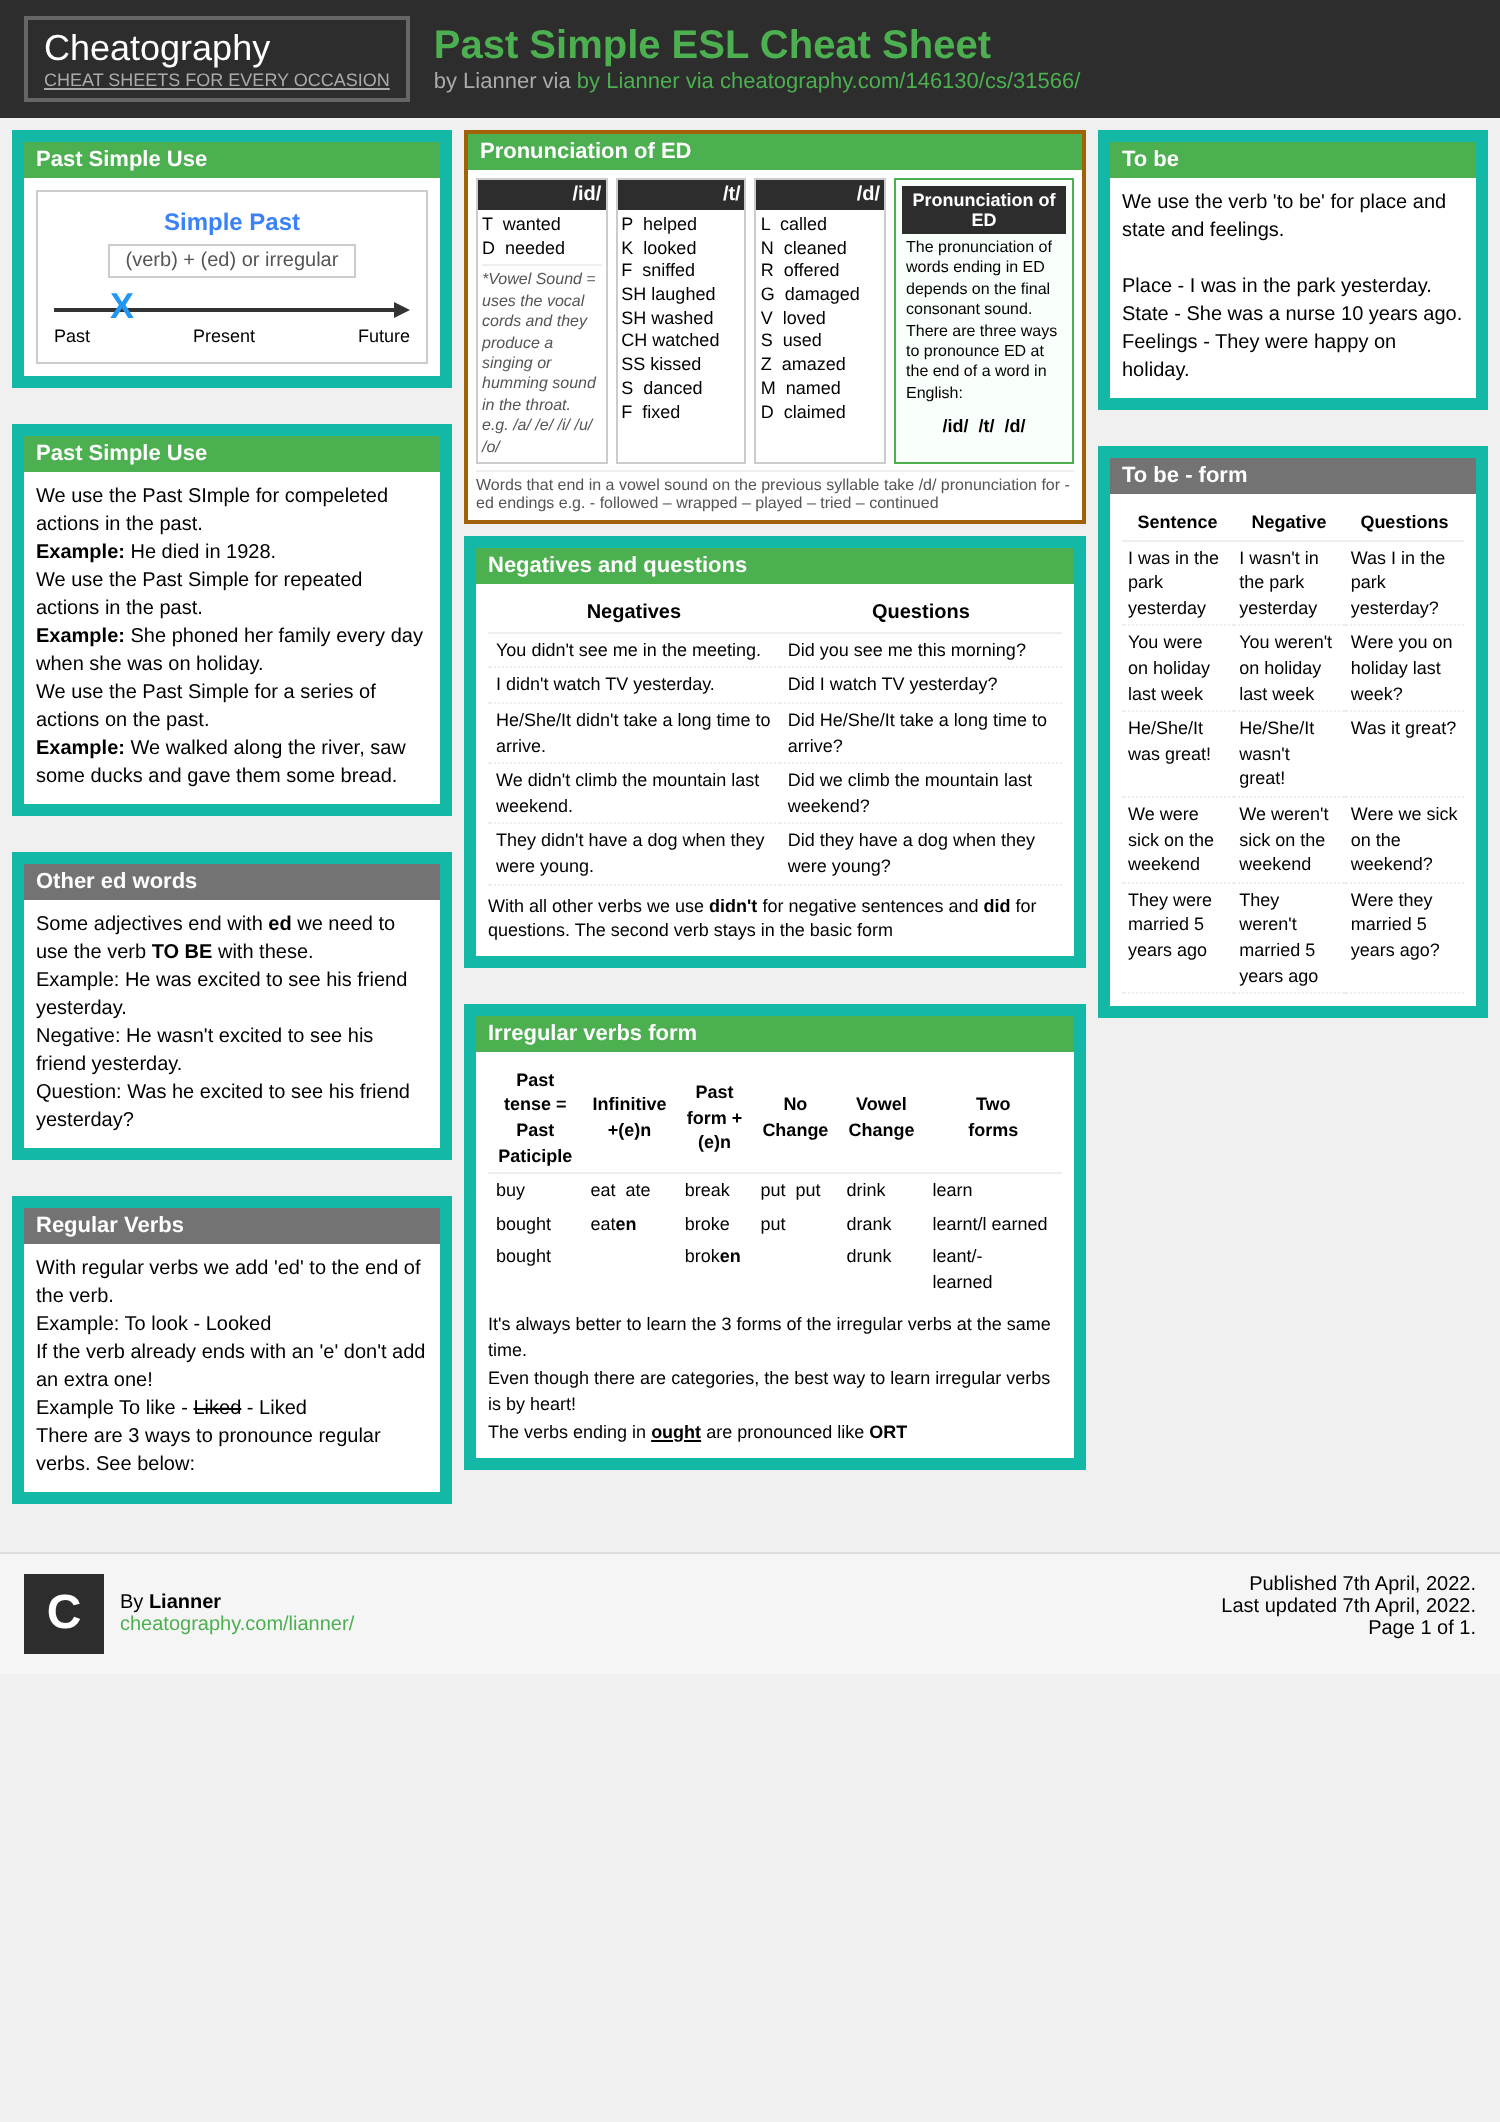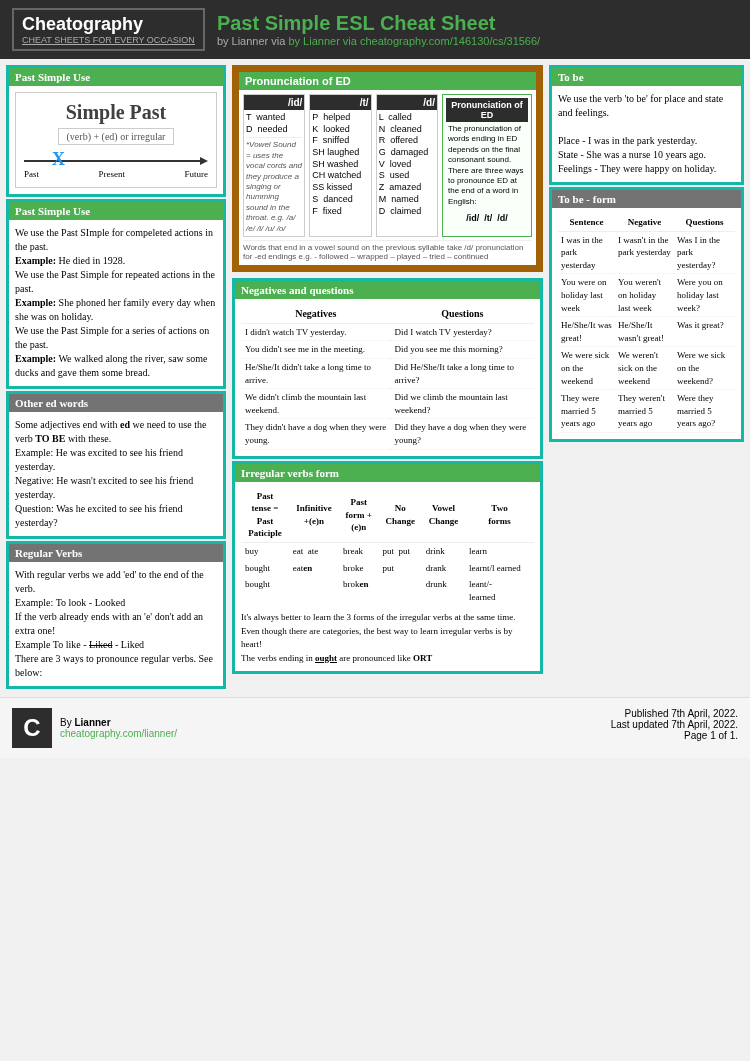--- a/index.html
+++ b/index.html
@@ -1,51 +1,51 @@
 <!DOCTYPE html>
 <html><head>
   <meta charset="utf-8">
   <style>
     * { box-sizing: border-box; margin: 0; padding: 0; }
     body { font-family: Arial, sans-serif; font-size: 11px; background: #f0f0f0; width: 750px; }
     
     
     .header { background: #2d2d2d; color: white; display: flex; align-items: center; padding: 8px 12px; gap: 12px; }
     .logo-box { background: #2d2d2d; border: 2px solid #666; padding: 4px 8px; }
-    .logo-text { font-size: 18px; font-weight: bold; color: white; }
+    .logo-text { font-size: 18px; font-weight: normal; color: white; }
     .logo-sub { font-size: 9px; color: #aaa; display: block; text-decoration: underline; }
     .header-title-area { }
     .header-title { font-size: 20px; font-weight: bold; color: #4caf50; }
     .header-subtitle { font-size: 11px; color: #aaa; }
     .header-subtitle a { color: #4caf50; text-decoration: none; }
 
     
     .main { display: flex; gap: 6px; padding: 6px; }
     .col-left { width: 220px; flex-shrink: 0; }
     .col-mid { flex: 1; }
     .col-right { width: 195px; flex-shrink: 0; }
 
     
-    .section { background: white; margin-bottom: 2px; border: 3px solid #14b8a6; font-family: Liberation Serif, serif; }
+    .section { background: white; margin-bottom: 18px; border: 6px solid #14b8a6; }
     .section-header { background: #4caf50; color: white; font-weight: bold; font-size: 11px; padding: 3px 6px; }
     .section-header.dark { background: #737373; }
     .section-content { padding: 6px; font-size: 10px; line-height: 1.4; }
 
     
     .simple-past-box { border: 1px solid #ccc; margin: 6px; padding: 8px; text-align: center; }
-    .simple-past-title { font-size: 20px; font-weight: bold; color: #404040; }
+    .simple-past-title { font-size: 12px; font-weight: bold; color: #3b82f6; }
     .simple-past-sub { font-size: 10px; color: #555; border: 1px solid #ccc; display: inline-block; padding: 2px 8px; margin: 4px 0; }
     .timeline { display: flex; align-items: center; margin: 8px 0 4px; }
     .timeline-line { flex: 1; height: 2px; background: #333; }
     .timeline-arrow { width: 0; height: 0; border-top: 4px solid transparent; border-bottom: 4px solid transparent; border-left: 8px solid #333; }
     .timeline-labels { display: flex; justify-content: space-between; font-size: 9px; margin-top: 2px; }
     .x-mark { color: #2196F3; font-size: 18px; font-weight: bold; position: relative; left: -10px; }
 
     
-    .ed-box { background: white; border: 7px solid #a16207; margin-bottom: 6px; }
+    .ed-box { background: white; border: 2px solid #a16207; margin-bottom: 6px; }
     .ed-header { background: #4caf50; color: white; font-weight: bold; font-size: 11px; padding: 3px 6px; }
     .ed-content { padding: 4px; }
     .ed-table-outer { display: flex; gap: 4px; }
     .ed-col { border: 1px solid #ccc; flex: 1; font-size: 9px; }
     .ed-col-header { background: #2d2d2d; color: white; text-align: right; padding: 2px; font-weight: bold; font-size: 10px; }
     .ed-col-content { padding: 2px; line-height: 1.3; }
     .ed-rule { font-size: 8px; color: #555; font-style: italic; border-top: 1px solid #eee; padding-top: 2px; margin-top: 2px; }
     .ed-pronunciation-box { border: 1px solid #4caf50; padding: 3px; font-size: 9px; flex: 0 0 90px; background: #f9fff9; }
 
     
@@ -206,41 +206,44 @@
     <div class="section">
       <div class="section-header">Negatives and questions</div>
       <div class="section-content">
         <table class="nq-table">
           <tbody>
               <tr>
             <th>Negatives</th>
             <th>Questions</th>
           </tr>
           <tr>
+            <td>You didn't see me in the meeting.</td>
+            <td>Did you see me this morning?</td>
+          </tr>
+          <tr>
             <td>I didn't watch TV yesterday.</td>
             <td>Did I watch TV yesterday?</td>
           </tr>
           <tr>
-            <td>You didn't see me in the meeting.</td>
-            <td>Did you see me this morning?</td>
-          </tr>
-          <tr>
             <td>He/She/It didn't take a long time to arrive.</td>
             <td>Did He/She/It take a long time to arrive?</td>
           </tr>
           <tr>
             <td>We didn't climb the mountain last weekend.</td>
             <td>Did we climb the mountain last weekend?</td>
           </tr>
           <tr>
             <td>They didn't have a dog when they were young.</td>
             <td>Did they have a dog when they were young?</td>
           </tr>
         </tbody>
           </table>
+        <div class="nq-note">
+          With all other verbs we use <strong>didn't</strong> for negative sentences and <strong>did</strong> for questions. The second verb stays in the basic form
+        </div>
       </div>
     </div>
 
     <div class="section">
       <div class="section-header">Irregular verbs form</div>
       <div class="section-content">
         <table class="irr-table">
           <tbody>
               <tr>
             <th>Past<br>tense =<br>Past<br>Paticiple</th>

